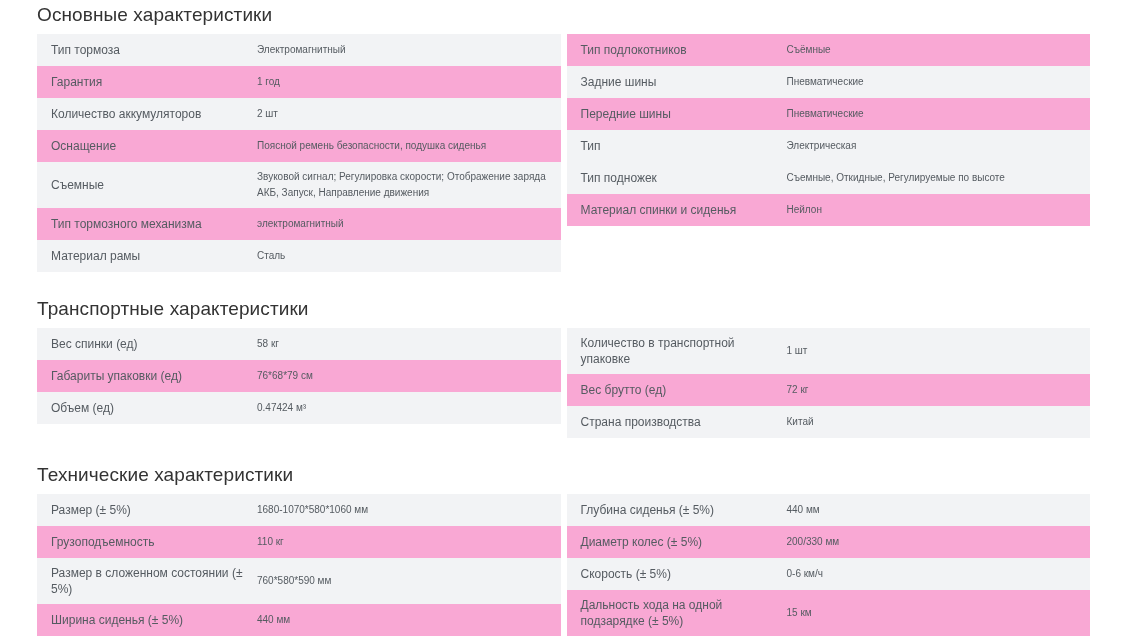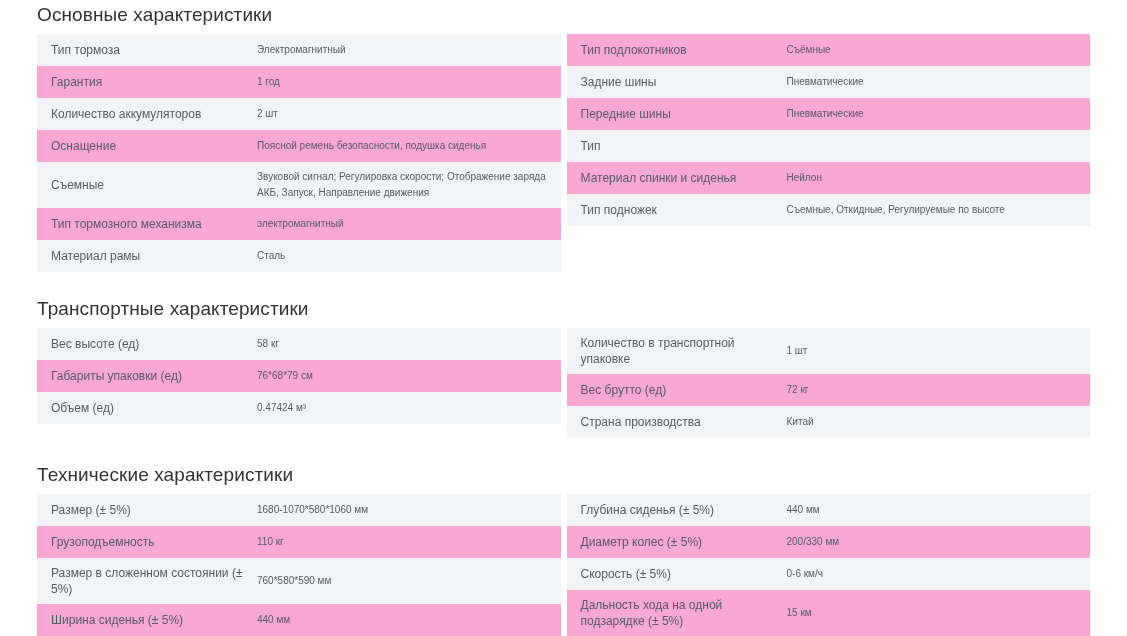--- a/index.html
+++ b/index.html
@@ -128,38 +128,39 @@
           <div class="spec-row alt">
             <div class="spec-name">Задние шины</div>
             <div class="spec-value">Пневматические</div>
           </div>
           <div class="spec-row">
             <div class="spec-name">Передние шины</div>
             <div class="spec-value">Пневматические</div>
           </div>
           <div class="spec-row alt">
             <div class="spec-name">Тип</div>
+            <div class="spec-value">Электрическая</div>
+          </div>
+          <div class="spec-row alt">
+            <div class="spec-name">Тип подножек</div>
+            <div class="spec-value">Съемные, Откидные, Регулируемые по высоте</div>
           </div>
           <div class="spec-row">
             <div class="spec-name">Материал спинки и сиденья</div>
             <div class="spec-value">Нейлон</div>
-          </div>
-          <div class="spec-row alt">
-            <div class="spec-name">Тип подножек</div>
-            <div class="spec-value">Съемные, Откидные, Регулируемые по высоте</div>
           </div>
         </div>
       </div>
     </div>
     <div class="section">
       <div class="section-title">Транспортные характеристики</div>
       <div class="section-body">
         <div class="spec-table">
           <div class="spec-row alt">
-            <div class="spec-name">Вес высоте (ед)</div>
+            <div class="spec-name">Вес спинки (ед)</div>
             <div class="spec-value">58 кг</div>
           </div>
           <div class="spec-row">
             <div class="spec-name">Габариты упаковки (ед)</div>
             <div class="spec-value">76*68*79 см</div>
           </div>
           <div class="spec-row alt">
             <div class="spec-name">Объем (ед)</div>
             <div class="spec-value">0.47424 м³</div>
           </div>

